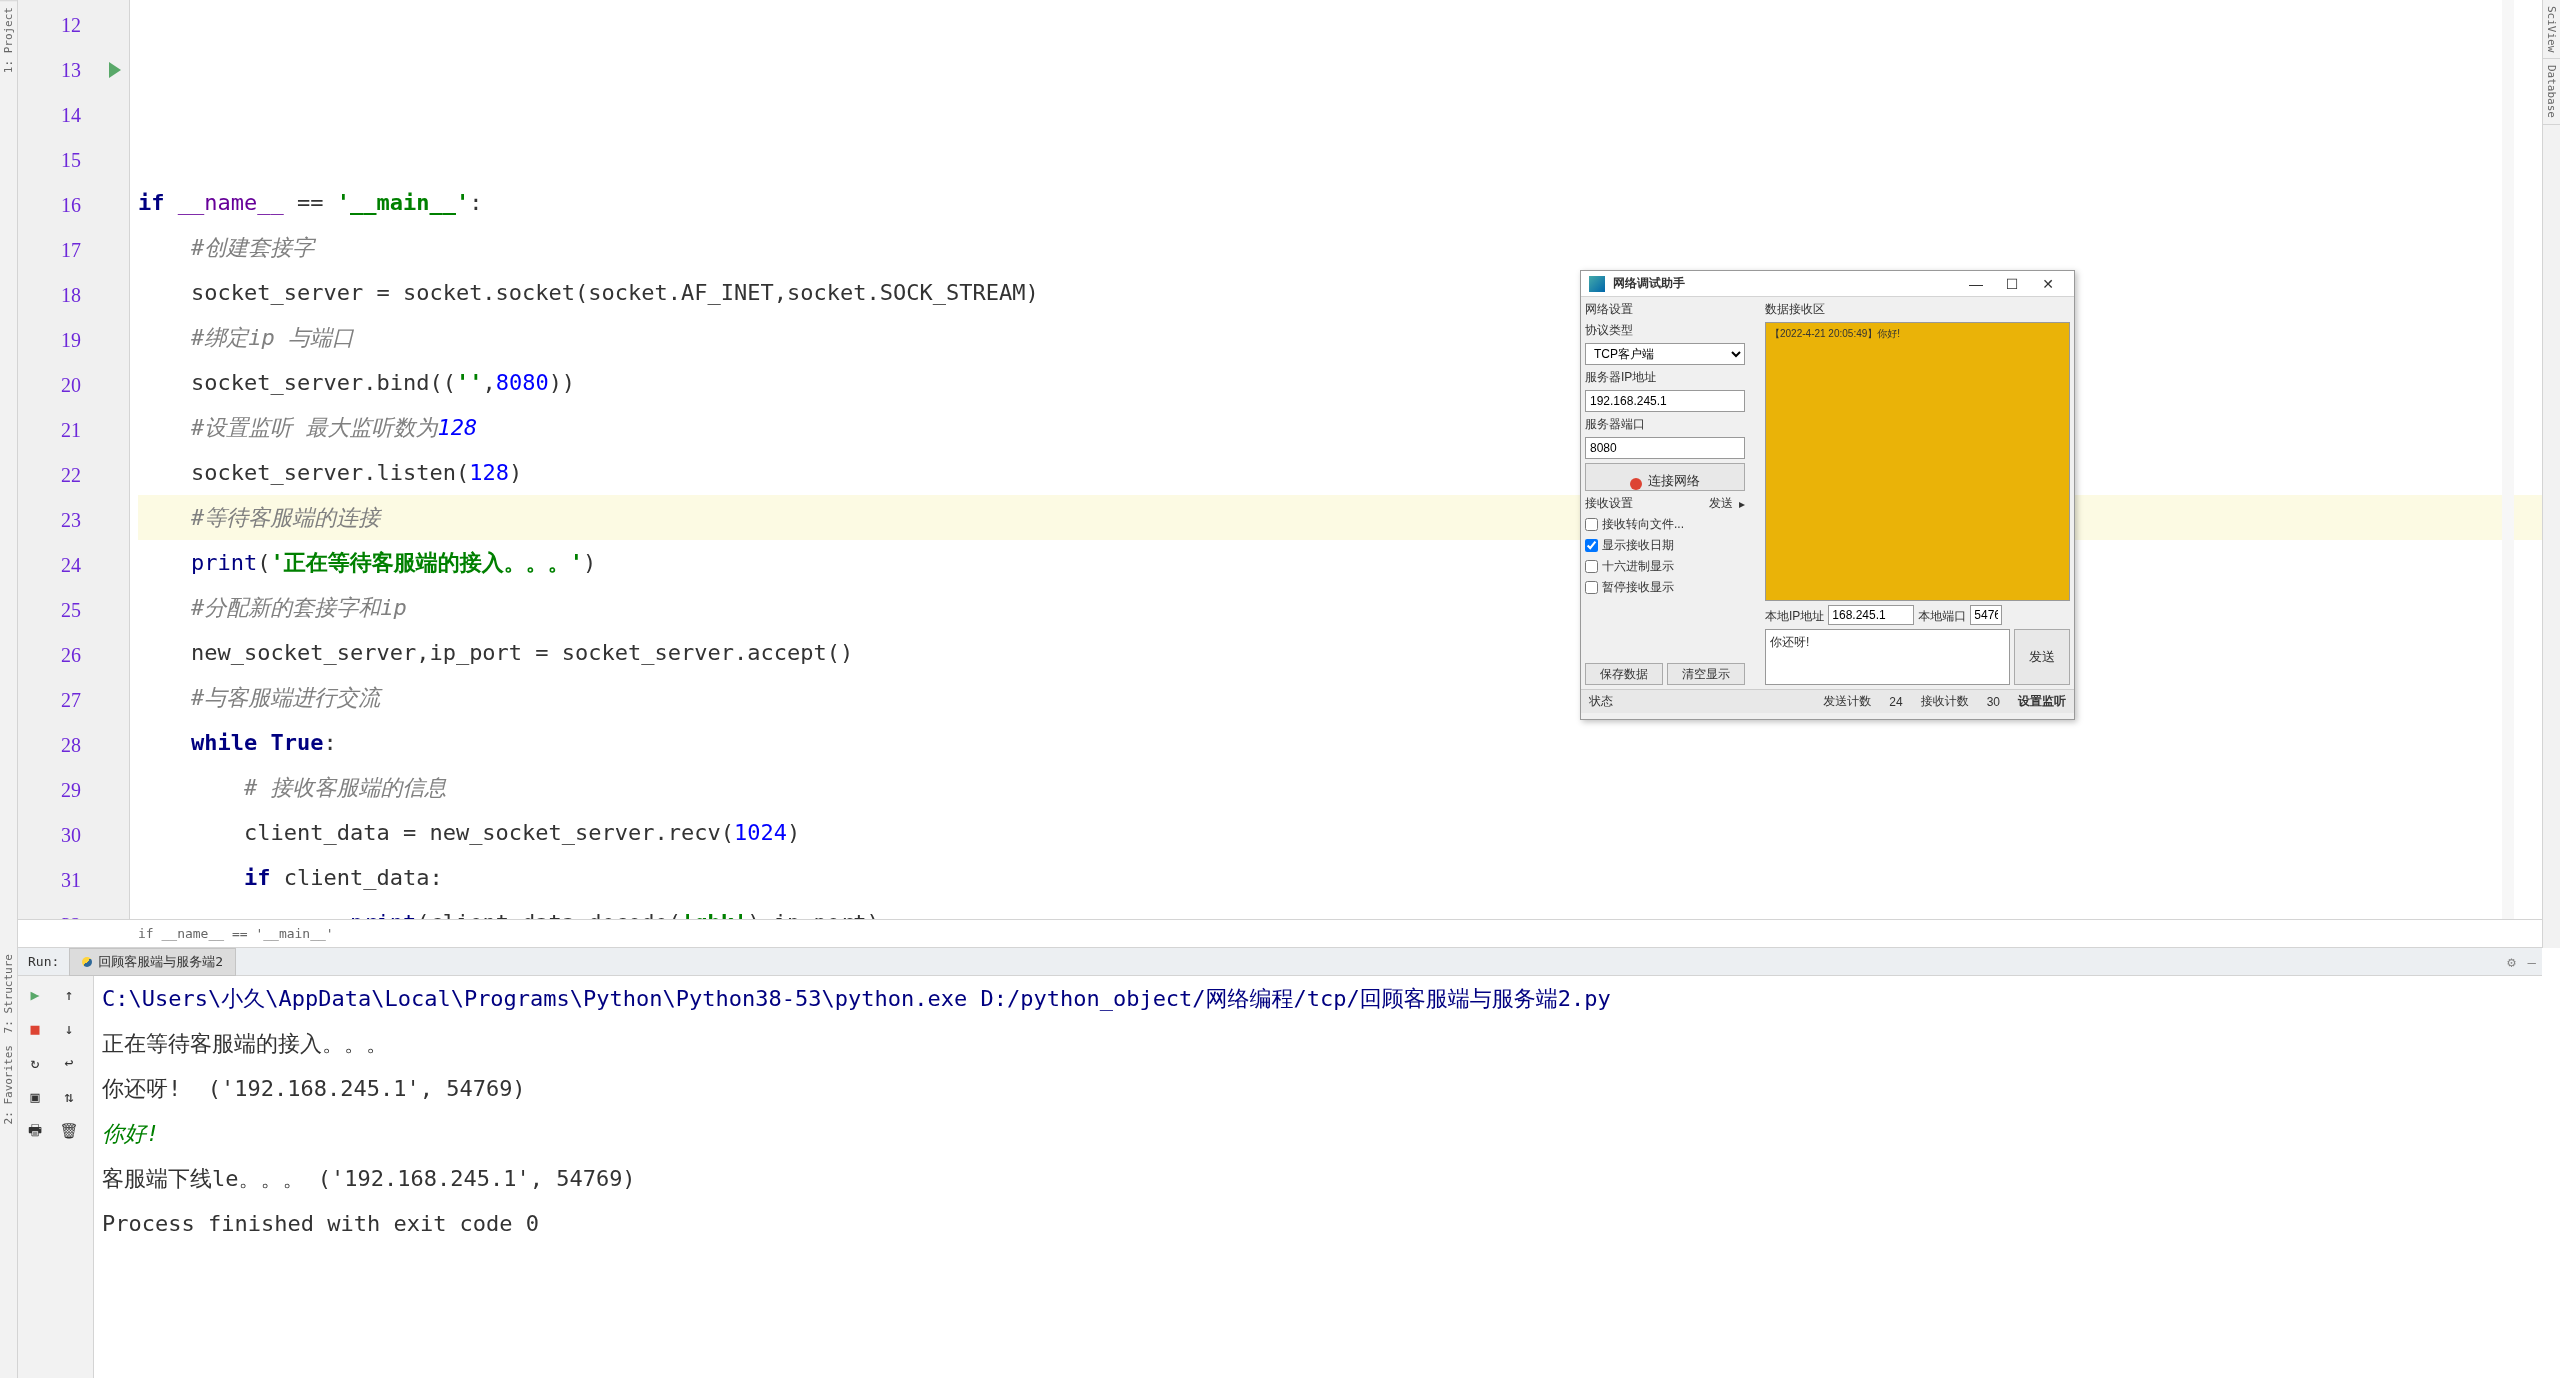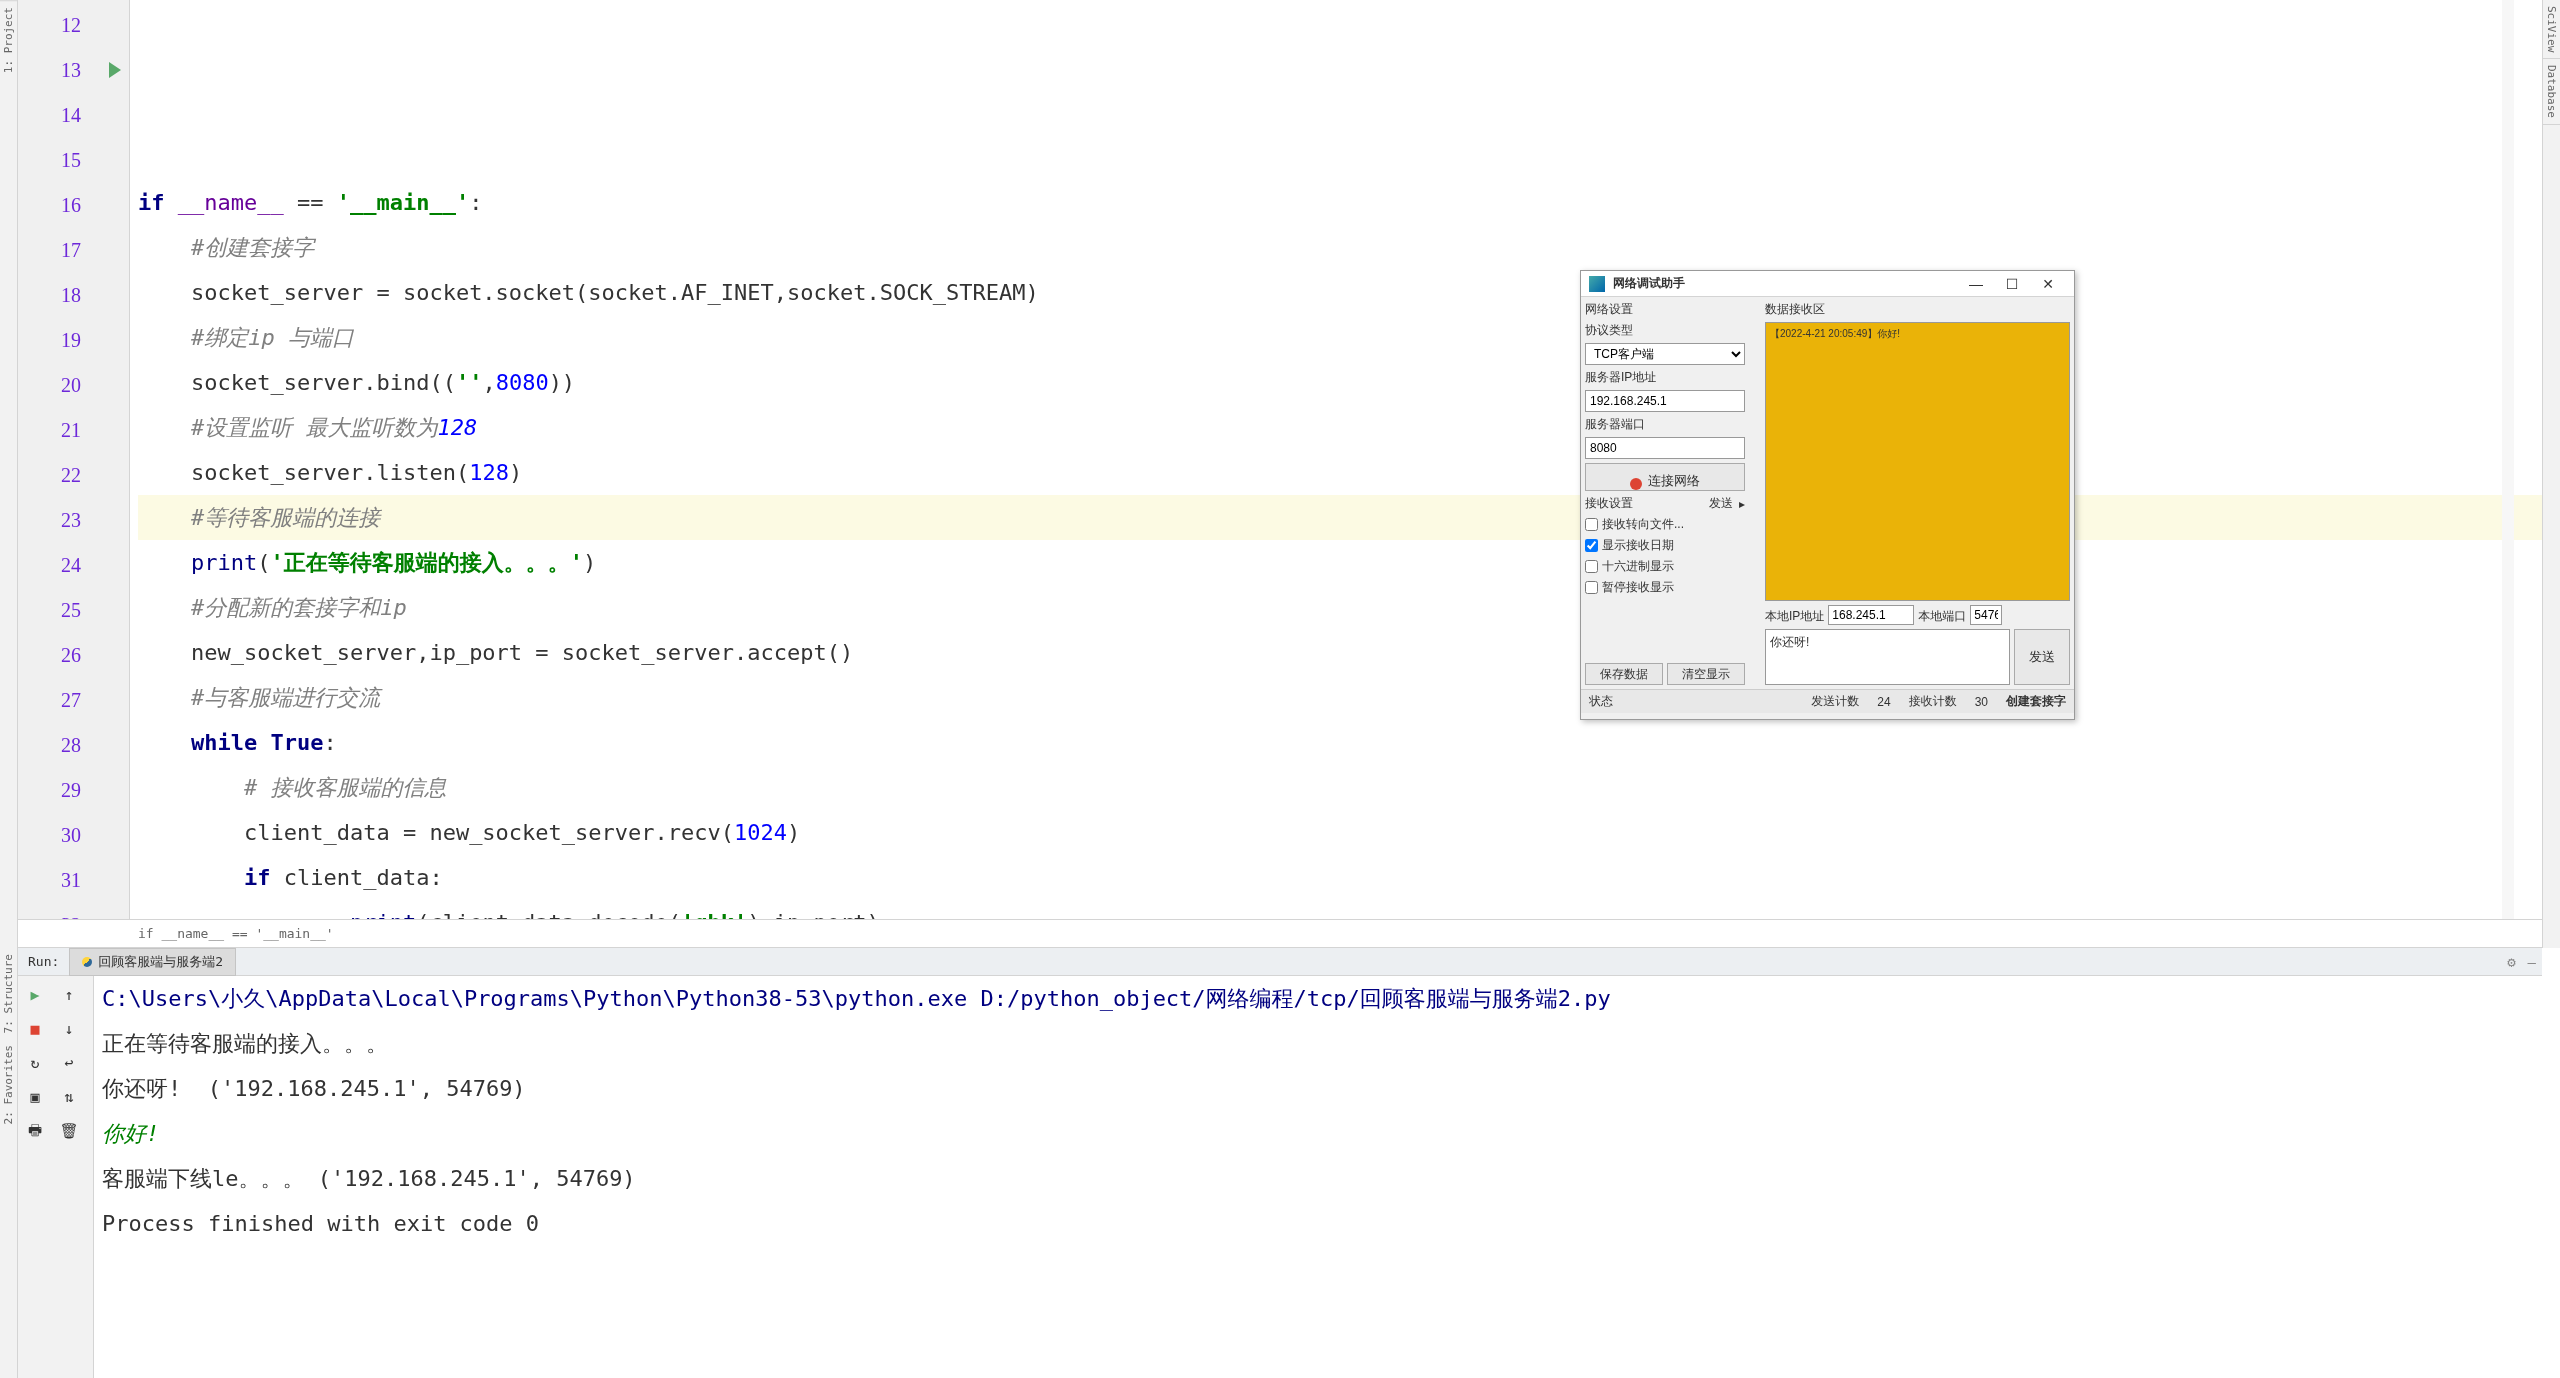--- a/index.html
+++ b/index.html
@@ -444,15 +444,15 @@
       </div>
     </div>
   </div>
   <div class="dlg-status">
     <span>状态</span>
     <span class="sp"></span>
     <span>发送计数</span>
     <span>24</span>
     <span>接收计数</span>
     <span>30</span>
-    <span style="font-weight:bold">创建套接字</span>
+    <span style="font-weight:bold">设置监听</span>
   </div>
 </div>
 
 </body></html>

